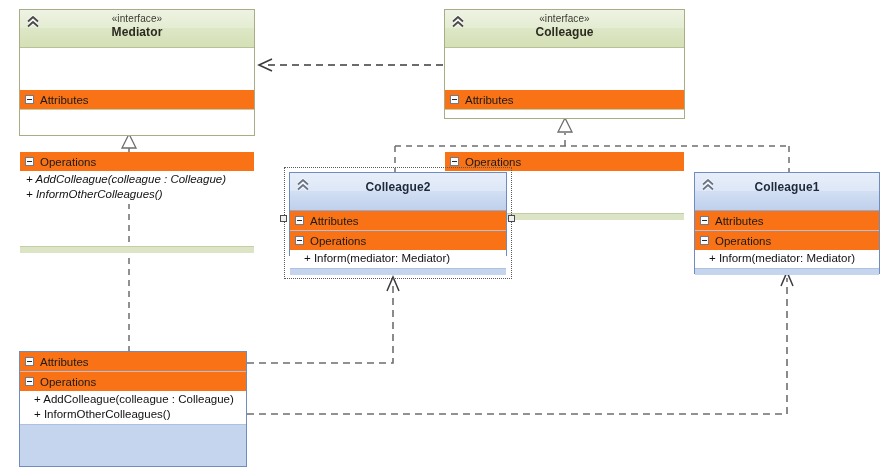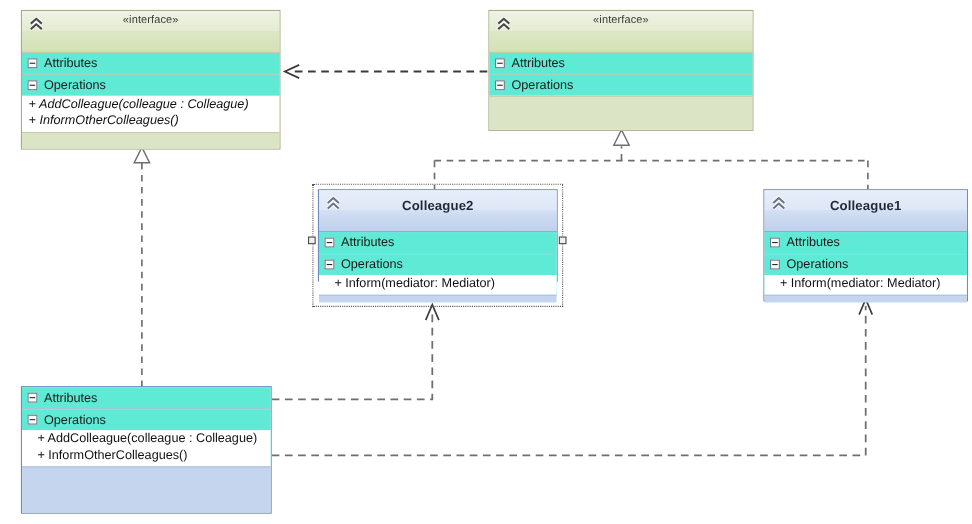--- a/index.html
+++ b/index.html
@@ -34,21 +34,21 @@
 
   
   .uml-box {
     position: absolute;
     box-sizing: border-box;
     border: 1px solid #9aa37e;
     background: #ffffff;
     display: flex;
     flex-direction: column;
   }
-  .uml-box.green { border-color: #a9ad86; }
+  .uml-box.green { border-color: #a9ad86; gap: 42px; }
   .uml-box.blue  { border-color: #6e8cc0; }
 
   .uml-header {
     position: relative;
     box-sizing: border-box;
     padding: 3px 6px 4px 6px;
     text-align: center;
     min-height: 38px;
   }
   .green .uml-header {
@@ -79,21 +79,21 @@
   .chevron-icon {
     position: absolute;
     left: 5px;
     top: 4px;
     width: 16px;
     height: 16px;
   }
 
   
   .compartment {
-    background: #5eead4;
+    background: #f97316;
     box-sizing: border-box;
   }
   .green .compartment { border-bottom: 1px solid #c5cda6; }
   .blue  .compartment { border-bottom: 1px solid #aec1de; }
 
   .comp-row {
     display: flex;
     align-items: center;
     gap: 6px;
     padding: 2px 5px 2px 5px;
@@ -211,20 +211,21 @@
     <div class="uml-header">
       <span class="chevron-icon">
         <svg width="16" height="16" viewBox="0 0 16 16">
           <polyline points="3,7.5 8,3 13,7.5" fill="none" stroke="#ffffff" stroke-width="3.4" stroke-linejoin="round"></polyline>
           <polyline points="3,12.5 8,8 13,12.5" fill="none" stroke="#ffffff" stroke-width="3.4" stroke-linejoin="round"></polyline>
           <polyline points="3,7.5 8,3 13,7.5" fill="none" stroke="#4a4a4a" stroke-width="1.9" stroke-linejoin="round"></polyline>
           <polyline points="3,12.5 8,8 13,12.5" fill="none" stroke="#4a4a4a" stroke-width="1.9" stroke-linejoin="round"></polyline>
         </svg>
       </span>
       <div class="stereotype">«interface»</div>
+      <div class="class-name">Mediator</div>
     </div>
     <div class="compartment">
       <div class="comp-row">
         <span class="expander"></span>
         <span class="comp-label">Attributes</span>
       </div>
     </div>
     <div class="compartment" style="border-bottom:none;">
       <div class="comp-row">
         <span class="expander"></span>
@@ -242,20 +243,21 @@
     <div class="uml-header">
       <span class="chevron-icon">
         <svg width="16" height="16" viewBox="0 0 16 16">
           <polyline points="3,7.5 8,3 13,7.5" fill="none" stroke="#ffffff" stroke-width="3.4" stroke-linejoin="round"></polyline>
           <polyline points="3,12.5 8,8 13,12.5" fill="none" stroke="#ffffff" stroke-width="3.4" stroke-linejoin="round"></polyline>
           <polyline points="3,7.5 8,3 13,7.5" fill="none" stroke="#4a4a4a" stroke-width="1.9" stroke-linejoin="round"></polyline>
           <polyline points="3,12.5 8,8 13,12.5" fill="none" stroke="#4a4a4a" stroke-width="1.9" stroke-linejoin="round"></polyline>
         </svg>
       </span>
       <div class="stereotype">«interface»</div>
+      <div class="class-name">Colleague</div>
     </div>
     <div class="compartment">
       <div class="comp-row">
         <span class="expander"></span>
         <span class="comp-label">Attributes</span>
       </div>
     </div>
     <div class="compartment" style="border-bottom:none;">
       <div class="comp-row">
         <span class="expander"></span>

